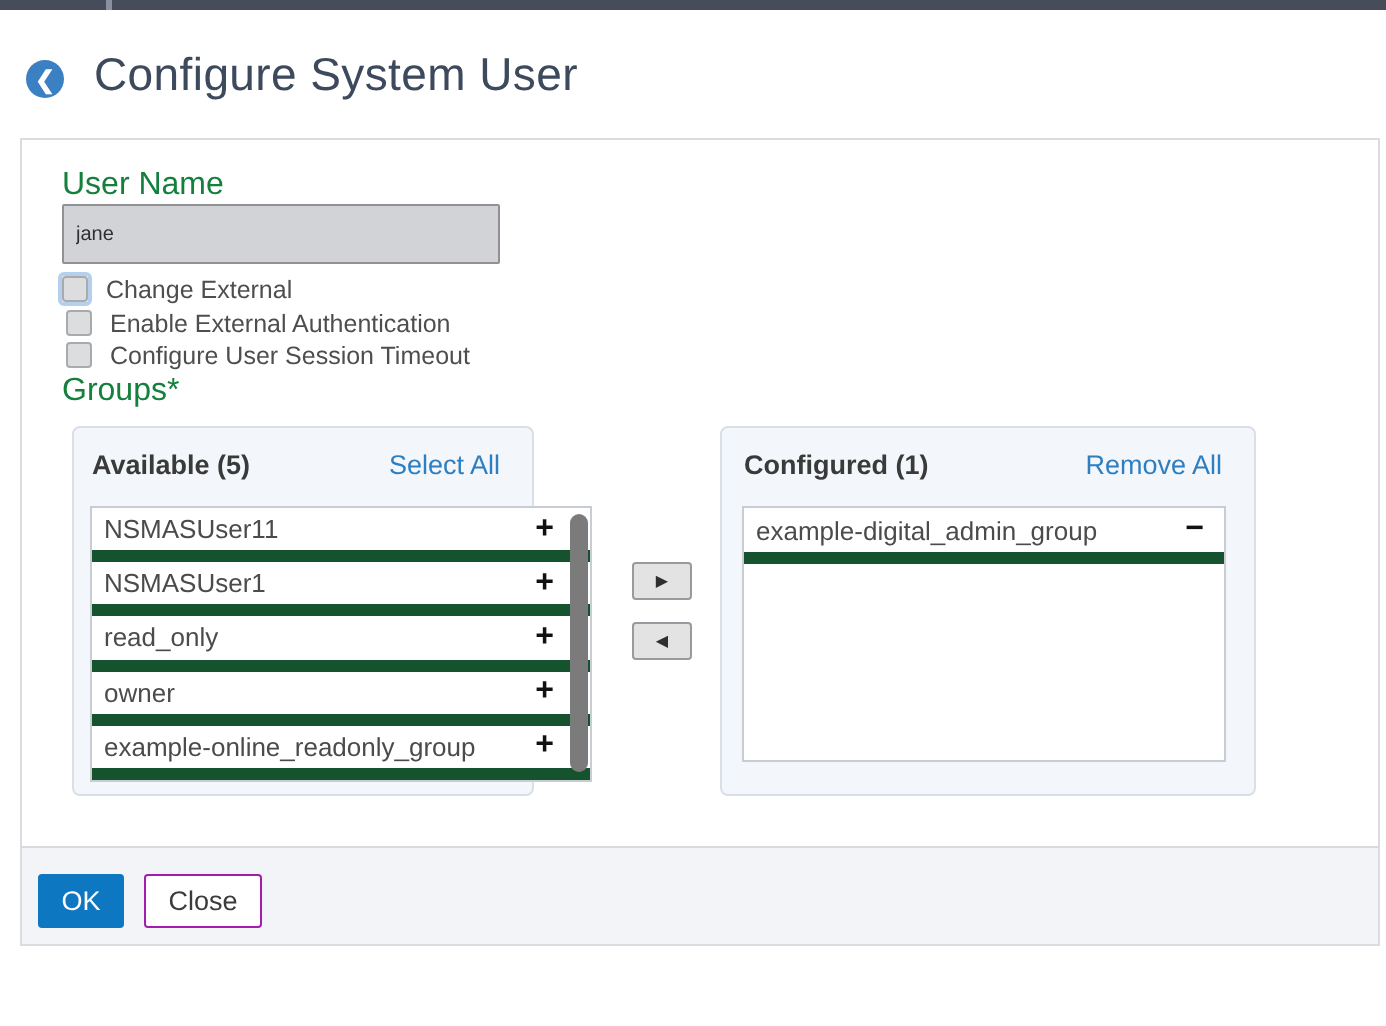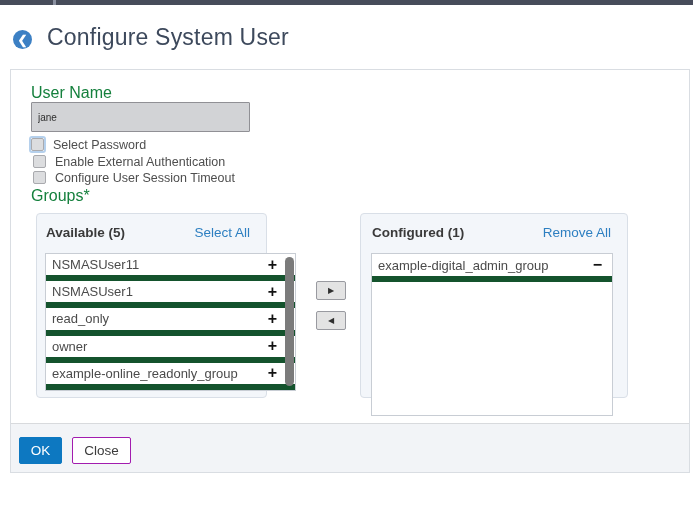--- a/index.html
+++ b/index.html
@@ -43,21 +43,21 @@
   .grp-panel { position:absolute; top:213px; height:185px; background:#f3f6fa;
                border:1px solid #d9dfe7; border-radius:4px; }
   .grp-left  { left:36px;  width:231px; }
   .grp-right { left:360px; width:268px; }
   .grp-title { position:absolute; left:9px; top:11px; font-size:13.5px; font-weight:bold; color:#3a3a3a; }
   .grp-right .grp-title { left:11px; }
   .grp-link { position:absolute; right:16px; top:11px; font-size:13.5px; color:#2d7fc1; cursor:pointer; text-decoration:none; }
 
   .list-box { position:absolute; top:39px; background:#fff; border:1px solid #c8cdd4; overflow:hidden; }
   .grp-left  .list-box { left:8px;  width:251px; height:138px; }
-  .grp-right .list-box { left:10px; width:242px; height:163px; }
+  .grp-right .list-box { left:10px; width:242px; height:128px; }
 
   .list-row { position:relative; height:27.2px; display:flex; align-items:center;
               border-bottom:6px solid #14532d; padding-left:6px; }
   .grp-right .list-row { height:28px; }
   .row-text { font-size:13px; color:#4b4b4b; white-space:nowrap; }
   .row-op { position:absolute; right:18px; top:50%; transform:translateY(-50%);
             font-size:16px; font-weight:bold; color:#111; cursor:pointer; line-height:1; }
   .grp-right .row-op { right:10px; }
 
   
@@ -94,21 +94,21 @@
 
   <div class="form-panel"></div>
 
   <label class="field-label lbl-username">User Name</label>
   <input class="username-input" type="text" readonly="" value="jane" style="">
 
   <div class="cb-row cb-row-1">
     <span class="cb-focus">
       <span class="cb-box"></span>
     </span>
-    <span class="cb-lbl">Select Password</span>
+    <span class="cb-lbl">Change External</span>
   </div>
   <div class="cb-row cb-row-2">
     <span class="cb-spacer">
       <span class="cb-box"></span>
     </span>
     <span class="cb-lbl">Enable External Authentication</span>
   </div>
   <div class="cb-row cb-row-3">
     <span class="cb-spacer">
       <span class="cb-box"></span>

